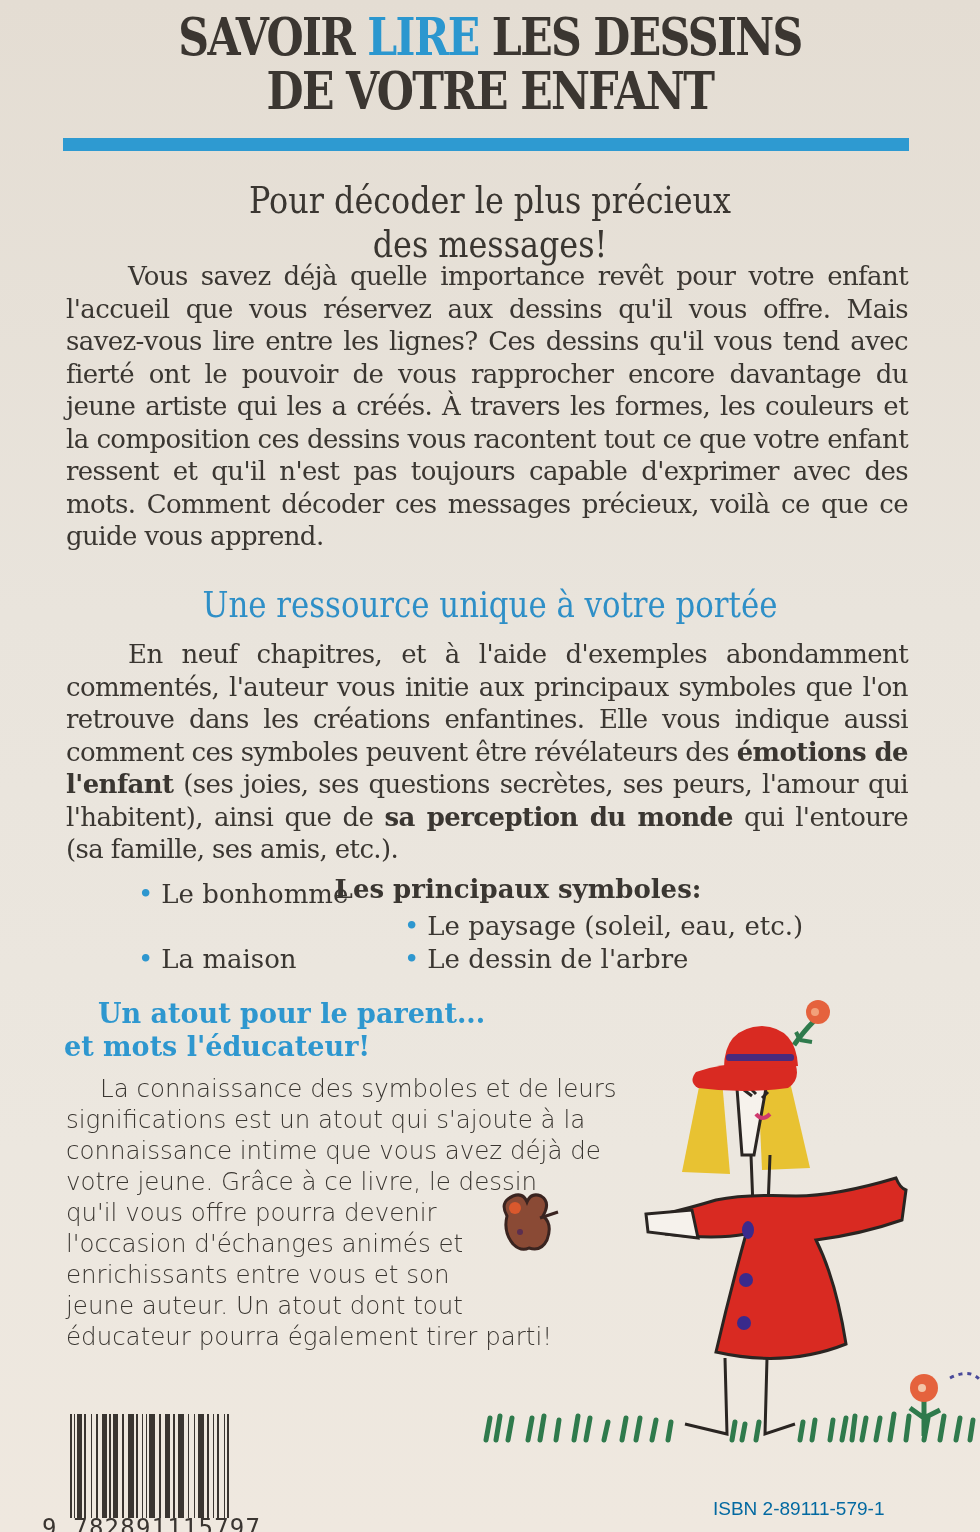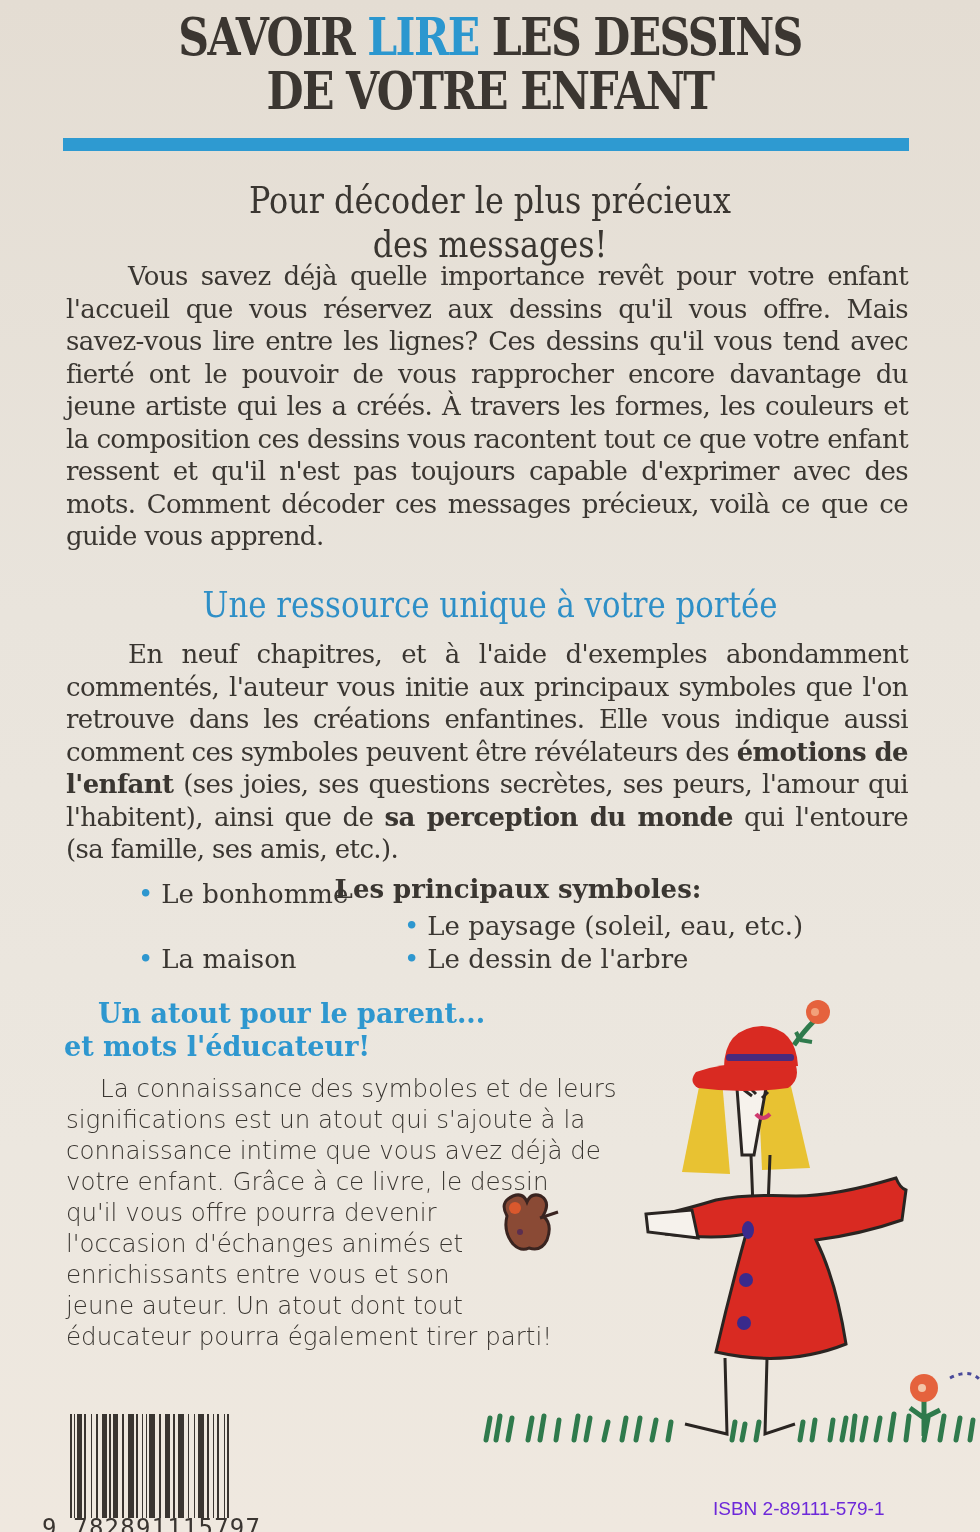--- a/index.html
+++ b/index.html
@@ -55,21 +55,21 @@
   }
   .barcode-wrap { left:64px; top:1414px; width:242px; height:120px;text-align:center; }
   .bc-bars { position:absolute; left:6px; top:0; width:236px; height:104px; display:flex; align-items:stretch; }
   .bc-bars span { display:block; background:#3a3531; margin-right:2px; }
   .bc-digits {
     position:absolute; left:-22px; top:100px; font-family:"DejaVu Sans Mono", monospace;
     font-size:24px; color:#3a3531; letter-spacing:1.2px;
   }
   .isbn {
     left:713px; top:1498px; font-family:"Liberation Sans", sans-serif;
-    font-size:19px; color:#6d28d9;
+    font-size:19px; color:#0369a1;
   }
 </style>
 </head>
 <body>
 
 <div class="abs title" style="top:8px;">
   <span>SAVOIR </span><span class="accent">LIRE</span><span> LES DESSINS</span>
 </div>
 <div class="abs title" style="top:62px;">DE VOTRE ENFANT</div>
 
@@ -92,21 +92,21 @@
 <div class="abs sym-item" style="left:404px; top:910px;"><span class="bullet">•</span><span>Le paysage (soleil, eau, etc.)</span></div>
 <div class="abs sym-item" style="left:138px; top:943px;"><span class="bullet">•</span><span>La maison</span></div>
 <div class="abs sym-item" style="left:404px; top:943px;"><span class="bullet">•</span><span>Le dessin de l'arbre</span></div>
 
 <div class="abs blue-bold" style="top:997px;">Un atout pour le parent...</div>
 <div class="abs blue-bold" style="top:1030px; left:64px;">et mots l'éducateur!</div>
 
 <div class="abs para2" style="top:1073px; left:100px;">La connaissance des symboles et de leurs</div>
 <div class="abs para2" style="top:1104px;">significations est un atout qui s'ajoute à la</div>
 <div class="abs para2" style="top:1135px;">connaissance intime que vous avez déjà de</div>
-<div class="abs para2" style="top:1166px;">votre enfant. Grâce à ce livre, le dessin</div>
+<div class="abs para2" style="top:1166px;">votre jeune. Grâce à ce livre, le dessin</div>
 <div class="abs para2" style="top:1197px;">qu'il vous offre pourra devenir</div>
 <div class="abs para2" style="top:1228px;">l'occasion d'échanges animés et</div>
 <div class="abs para2" style="top:1259px;">enrichissants entre vous et son</div>
 <div class="abs para2" style="top:1290px;">jeune auteur. Un atout dont tout</div>
 <div class="abs para2" style="top:1321px;">éducateur pourra également tirer parti!</div>
 
 <svg class="abs" style="left:0; top:980px;" width="980" height="470" viewBox="0 980 980 470">
 
   <g>
     <path d="M507 1216 q-8 -14 6 -20 q10 -4 14 6 q4 -10 14 -6 q10 6 2 20 q10 8 4 24 q-6 12 -18 8 q-8 4 -16 -4 q-10 -12 -6 -28z" fill="#8a4a35" stroke="#3a2420" stroke-width="3"></path>

